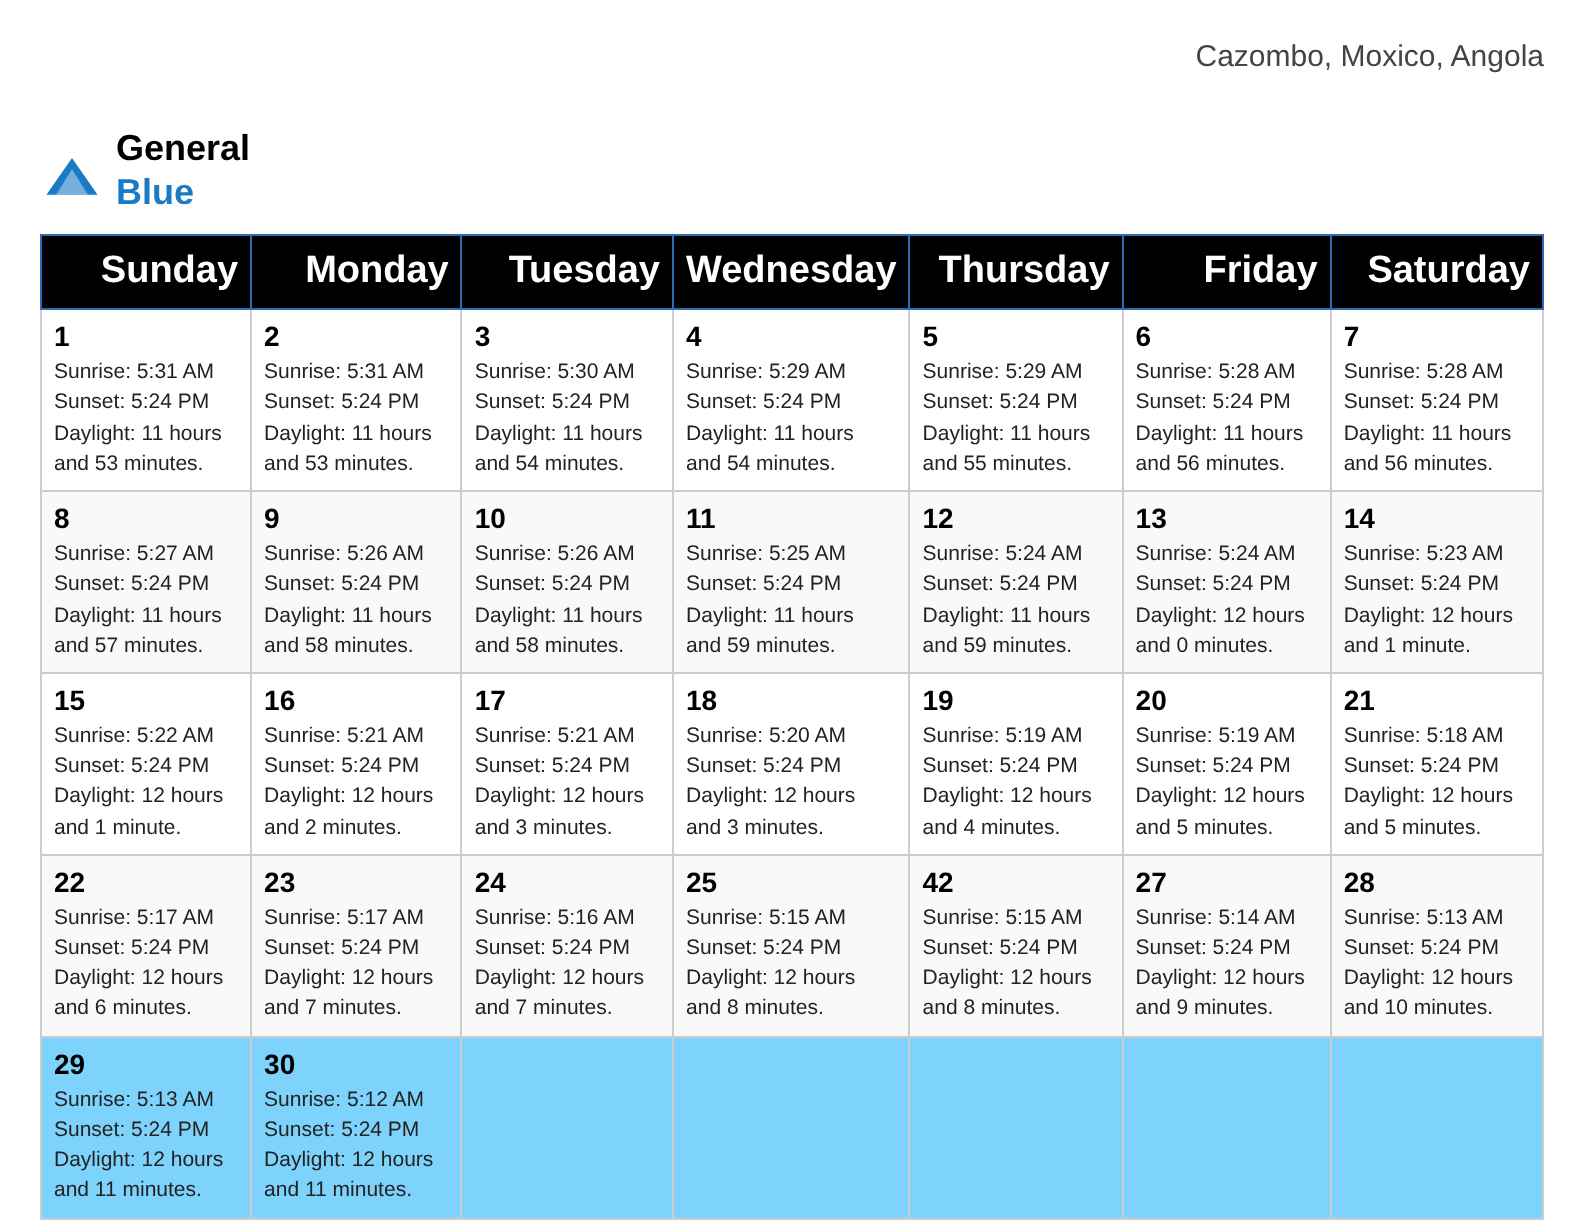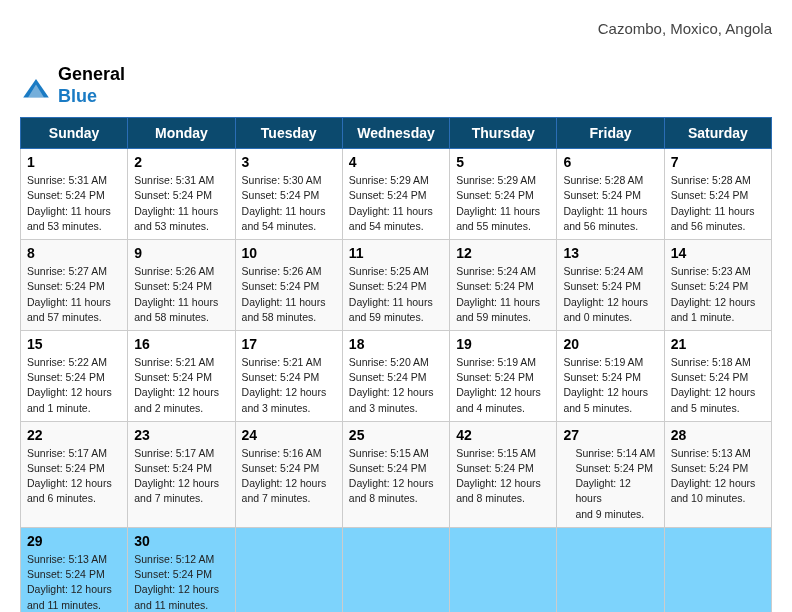--- a/index.html
+++ b/index.html
@@ -44,25 +44,25 @@
     .location {
       font-size: 15px;
       color: #444;
     }
     table {
       width: 100%;
       border-collapse: collapse;
       font-size: 11px;
     }
     thead tr th {
-      background: #0c4a6e;
+      background: #000000;
       color: #fff;
-      text-align: center;
+      text-align: right;
       padding: 7px 6px;
-      font-size: 14px;
+      font-size: 19px;
       font-weight: bold;
       border: 1px solid #2a6db5;
     }
     tbody tr td {
       border: 1px solid #ccc;
       vertical-align: top;
       padding: 5px 6px;
       min-height: 70px;
       height: 80px;
       width: calc(100% / 7);
@@ -307,21 +307,21 @@
         </td>
         <td>
           <div class="day-number">42</div>
           <div class="day-info" style="white-space: pre-line;">Sunrise: 5:15 AM
 Sunset: 5:24 PM
 Daylight: 12 hours
 and 8 minutes.</div>
         </td>
         <td>
           <div class="day-number">27</div>
-          <div class="day-info" style="white-space: pre-line; margin-left: 12px;">Sunrise: 5:14 AM
+          <div class="day-info" style="white-space: pre-line;">Sunrise: 5:14 AM
 Sunset: 5:24 PM
 Daylight: 12 hours
 and 9 minutes.</div>
         </td>
         <td>
           <div class="day-number">28</div>
           <div class="day-info" style="white-space: pre-line;">Sunrise: 5:13 AM
 Sunset: 5:24 PM
 Daylight: 12 hours
 and 10 minutes.</div>

